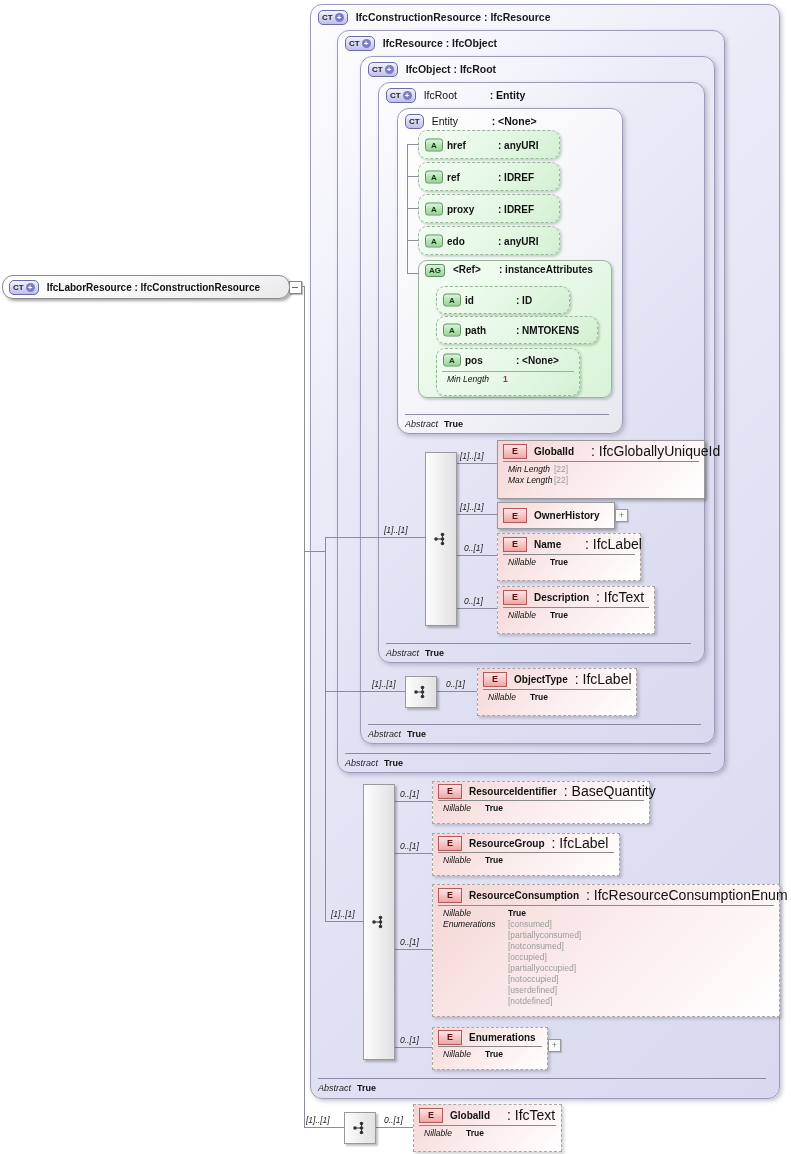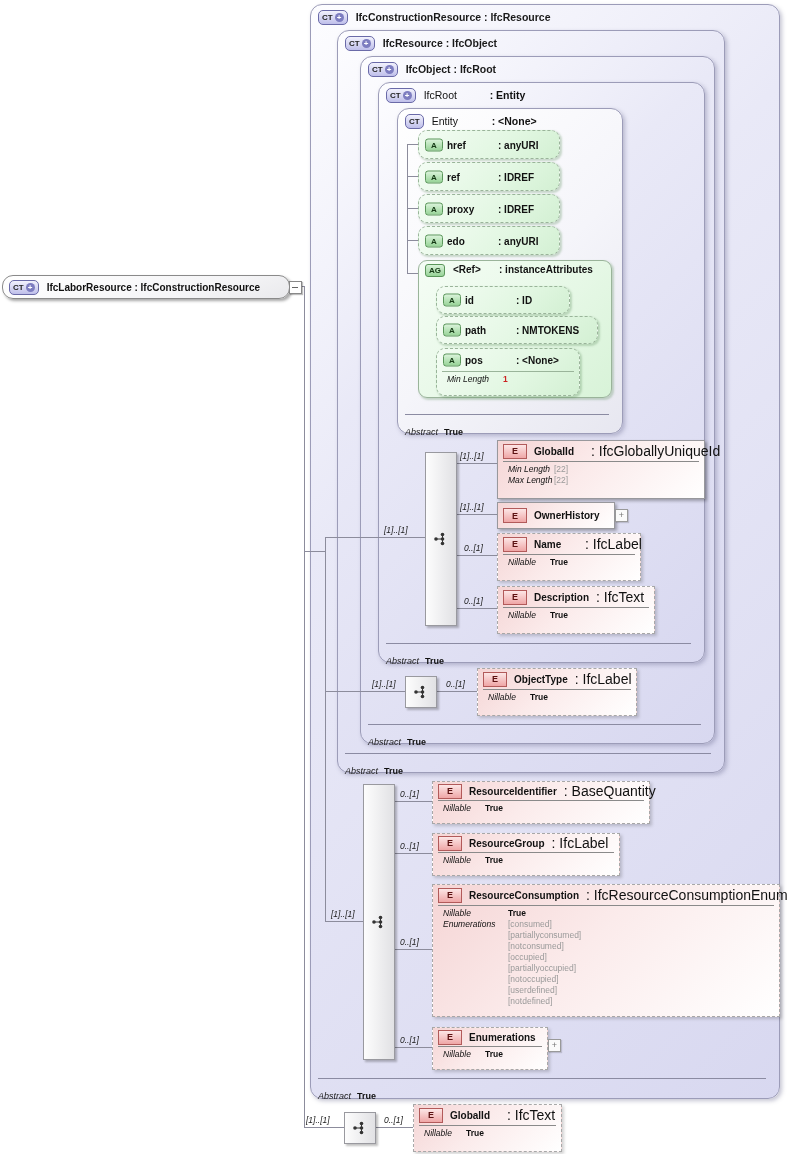--- a/index.html
+++ b/index.html
@@ -13,21 +13,21 @@
   .lv.white{background:linear-gradient(135deg,#ffffff 0%,#f5f5fa 55%,#e7e7f0 100%);}
   .hdr{position:absolute;top:4px;left:8px;height:18px;display:flex;align-items:center;gap:8px;white-space:nowrap;}
   .hdr .t{font-size:10.5px;font-weight:bold;color:#1a1a1a;}
   .t-name{display:inline-block;font-size:10.5px;font-weight:normal;}
   .t-type{font-size:10.5px;font-weight:bold;}
   .ct{display:inline-flex;align-items:center;justify-content:center;gap:2px;height:13px;padding:0 3px;
       border:1.5px solid #6a6aa8;border-radius:5px;background:linear-gradient(180deg,#f2f2fd,#bfbfea);
       font-size:8px;font-weight:bold;color:#222;flex:0 0 auto;}
   .ct .plus{width:9px;height:9px;border-radius:50%;background:#7d7dc0;color:#fff;
             font-size:8px;line-height:9px;text-align:center;font-weight:bold;}
-  .foot{position:absolute;border-top:1px solid #8b8ba2;padding-top:12px;font-size:9px;white-space:nowrap;}
+  .foot{position:absolute;border-top:1px solid #8b8ba2;padding-top:4px;font-size:9px;white-space:nowrap;}
   .foot .fl{font-style:italic;color:#222;margin-right:6px;}
   .foot .fv{font-weight:bold;color:#111;}
 
   
   .attr{position:absolute;border:1px dashed #9ab49a;border-radius:9px;
         background:linear-gradient(135deg,#f3fcf3 0%,#e2f7e2 60%,#d3f0d3 100%);
         box-shadow:1.5px 1.5px 2px rgba(90,140,90,.3);}
   .attr .nm{position:absolute;left:28px;top:50%;transform:translateY(-50%);font-size:10px;font-weight:bold;white-space:nowrap;}
   .attr .tp{position:absolute;left:79px;top:50%;transform:translateY(-50%);font-size:10px;font-weight:bold;white-space:nowrap;}
   .a-badge{position:absolute;left:6px;top:50%;transform:translateY(-50%);width:16px;height:11px;

